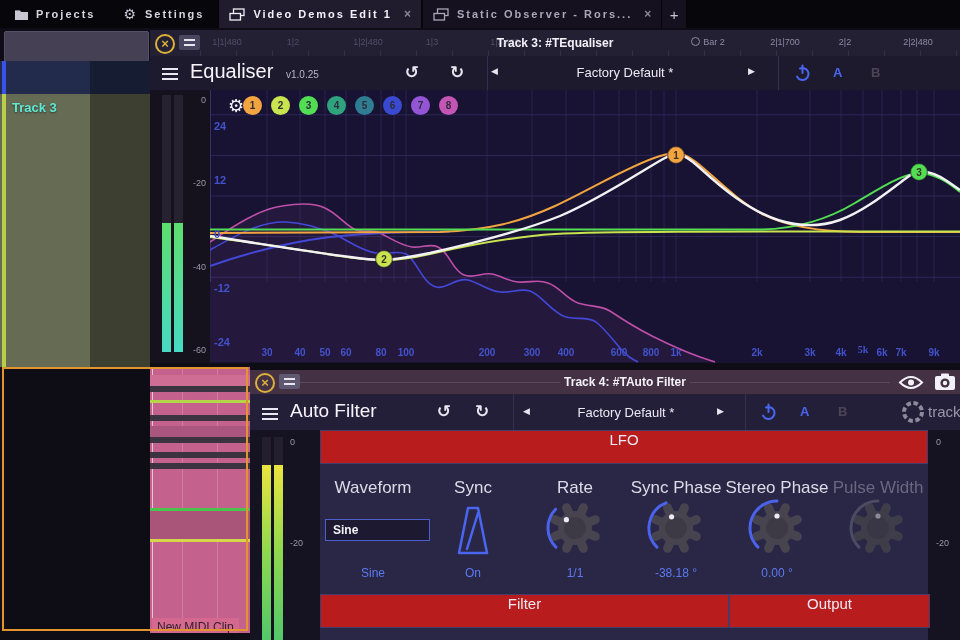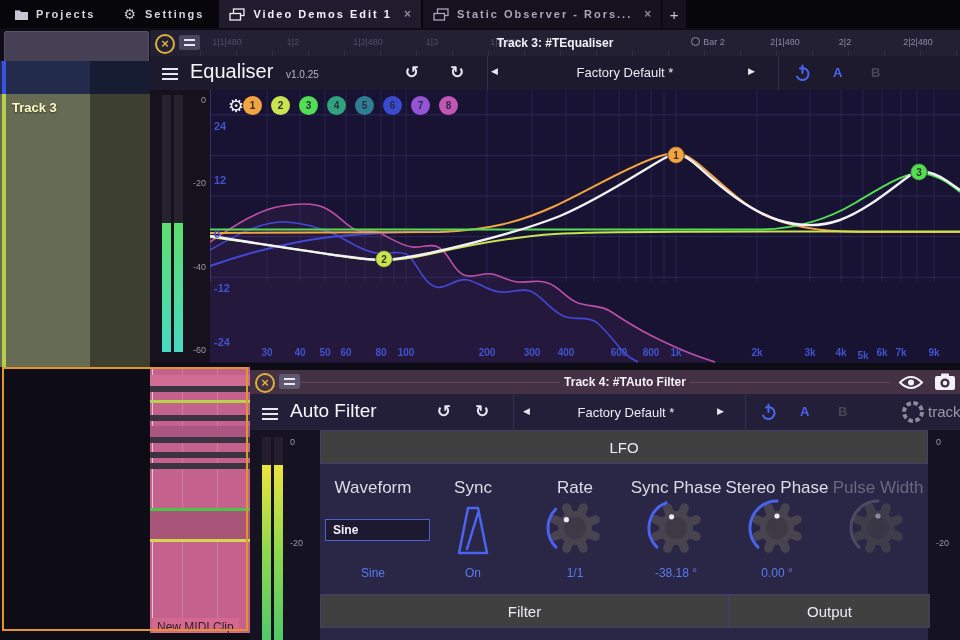--- a/index.html
+++ b/index.html
@@ -13,21 +13,21 @@
   .tb-item{display:flex;align-items:center;gap:7px;padding:0 14px;color:#d8d5e2;font-size:11px;
     font-weight:bold;letter-spacing:2px;cursor:pointer;}
   .tab{display:flex;align-items:center;gap:8px;padding:0 10px;font-size:11px;font-weight:bold;
     letter-spacing:2px;color:#aaa7ba;background:#15111e;border-left:1px solid #060509;border-right:1px solid #060509;}
   .tab.active{background:#201c2e;color:#f2f0f8;}
   .tabx{color:#8a8798;font-size:12px;letter-spacing:0;margin-left:4px;}
   #newtab{width:24px;display:flex;align-items:center;justify-content:center;color:#c9c6d4;
     font-size:15px;background:#15111e;border-right:1px solid #060509;}
 
   
-  .trk-label{color:#fef9c3;font-size:13px;font-weight:bold;text-shadow:0 1px 2px rgba(0,0,0,.5);}
+  .trk-label{color:#5eead4;font-size:13px;font-weight:bold;text-shadow:0 1px 2px rgba(0,0,0,.5);}
 
   
   .titlebar-title{font-size:12px;font-weight:bold;color:#f4f2f8;text-align:center;}
   .ruler-label{position:absolute;top:7px;width:80px;text-align:center;font-size:9px;color:#514d68;}
   .ruler-label.bright{color:#8d89a4;}
   .ruler-dot{display:inline-block;width:7px;height:7px;border:1px solid #8d89a4;border-radius:50%;
     margin-right:3px;vertical-align:-1px;}
   .closebtn{width:16px;height:16px;border:2px solid #ddb23c;border-radius:50%;color:#ddb23c;
     font-size:13px;font-weight:bold;line-height:15px;text-align:center;}
   .squarebtn{width:21px;height:15px;background:#4a4660;border-radius:2px;display:flex;flex-direction:column;
@@ -44,22 +44,22 @@
   .vsep{width:1px;background:#343052;}
 
   
   .dblbl{position:absolute;font-size:11px;font-weight:bold;color:#4252cc;}
   .freqlbl{position:absolute;width:36px;margin-left:-18px;text-align:center;font-size:10px;font-weight:bold;color:#4252cc;}
   .meterlbl{position:absolute;font-size:9px;color:#9a97a8;text-align:right;width:20px;}
   .bandbtn{position:absolute;width:19px;height:19px;border-radius:50%;text-align:center;line-height:19px;
     font-size:10px;font-weight:bold;color:#2e2c3a;}
 
   
-  .lfohdr{background:#404040;border:1px solid #433d68;color:#ece9f4;font-size:15px;
-    display:flex;align-items:center;justify-content:center;}
+  .lfohdr{background:#b91c1c;border:1px solid #433d68;color:#ece9f4;font-size:15px;
+    display:flex;align-items:flex-start;justify-content:center;}
   .paramlbl{position:absolute;width:120px;text-align:center;font-size:17px;color:#dedbe9;}
   .paramlbl.dis{color:#6b677f;}
   .paramval{position:absolute;width:120px;text-align:center;font-size:12px;color:#5b7af2;}
   .paramval.dis{color:#55516c;margin-top:36px;}
   #sinebox{border:1px solid #4a5fd0;background:#1c1930;color:#f4f2f8;font-size:12px;font-weight:bold;
     line-height:20px;padding-left:7px;}
   .mclbl{position:absolute;font-size:9px;color:#9a97a8;}
 </style>
 </head>
 <body>
@@ -156,21 +156,21 @@
           <div class="abs" style="left: 698px; top: 20px; width: 1px; height: 6px; background: rgba(255, 255, 255, 0.07);"></div>
           <div class="abs" style="left: 734px; top: 20px; width: 1px; height: 6px; background: rgba(255, 255, 255, 0.07);"></div>
           <div class="abs" style="left: 770px; top: 20px; width: 1px; height: 6px; background: rgba(255, 255, 255, 0.07);"></div>
           <div class="abs" style="left: 806px; top: 20px; width: 1px; height: 6px; background: rgba(255, 255, 255, 0.07);"></div>
           <div class="ruler-label" style="left: 37px;"><span>1|1|480</span></div>
           <div class="ruler-label" style="left: 103px;"><span>1|2</span></div>
           <div class="ruler-label" style="left: 178px;"><span>1|2|480</span></div>
           <div class="ruler-label" style="left: 242px;"><span>1|3</span></div>
           <div class="ruler-label" style="left: 315px;"><span>1|3|480</span></div>
           <div class="ruler-label bright" style="left: 518px;"><span class="ruler-dot"></span><span>Bar 2</span></div>
-          <div class="ruler-label bright" style="left: 595px;"><span>2|1|480</span></div>
+          <div class="ruler-label bright" style="left: 595px;"><span>2|1|700</span></div>
           <div class="ruler-label bright" style="left: 655px;"><span>2|2</span></div>
           <div class="ruler-label bright" style="left: 728px;"><span>2|2|480</span></div>
         </div>
       <div class="abs closebtn" style="left:5px;top:4px;">×</div>
       <div class="abs squarebtn" style="left:29px;top:5px;">
           <i></i>
           <i></i>
         </div>
       <div class="abs titlebar-title" style="left:205px;top:6px;width:400px;">Track 3: #TEqualiser</div>
     </div>
@@ -287,21 +287,21 @@
           <div class="freqlbl" style="left: 196px; top: 257px;">100</div>
           <div class="freqlbl" style="left: 277px; top: 257px;">200</div>
           <div class="freqlbl" style="left: 322px; top: 257px;">300</div>
           <div class="freqlbl" style="left: 356px; top: 257px;">400</div>
           <div class="freqlbl" style="left: 409px; top: 257px;">600</div>
           <div class="freqlbl" style="left: 441px; top: 257px;">800</div>
           <div class="freqlbl" style="left: 466px; top: 257px;">1k</div>
           <div class="freqlbl" style="left: 547px; top: 257px;">2k</div>
           <div class="freqlbl" style="left: 600px; top: 257px;">3k</div>
           <div class="freqlbl" style="left: 631px; top: 257px;">4k</div>
-          <div class="freqlbl" style="left: 653px; top: 260px;">5k</div>
+          <div class="freqlbl" style="left: 653px; top: 254px; font-family: Liberation Serif, serif;">5k</div>
           <div class="freqlbl" style="left: 672px; top: 257px;">6k</div>
           <div class="freqlbl" style="left: 691px; top: 257px;">7k</div>
           <div class="freqlbl" style="left: 724px; top: 257px;">9k</div>
         </div>
       <span class="abs icon-font" style="left:18px;top:5px;font-size:18px;color:#f2f0f8;">⚙</span>
       <div id="eq-band-row">
           <div class="bandbtn" style="left: 33px; top: 6px; background: rgb(242, 164, 64);">1</div>
           <div class="bandbtn" style="left: 61px; top: 6px; background: rgb(200, 228, 78);">2</div>
           <div class="bandbtn" style="left: 89px; top: 6px; background: rgb(82, 222, 82);">3</div>
           <div class="bandbtn" style="left: 117px; top: 6px; background: rgb(47, 163, 126);">4</div>

